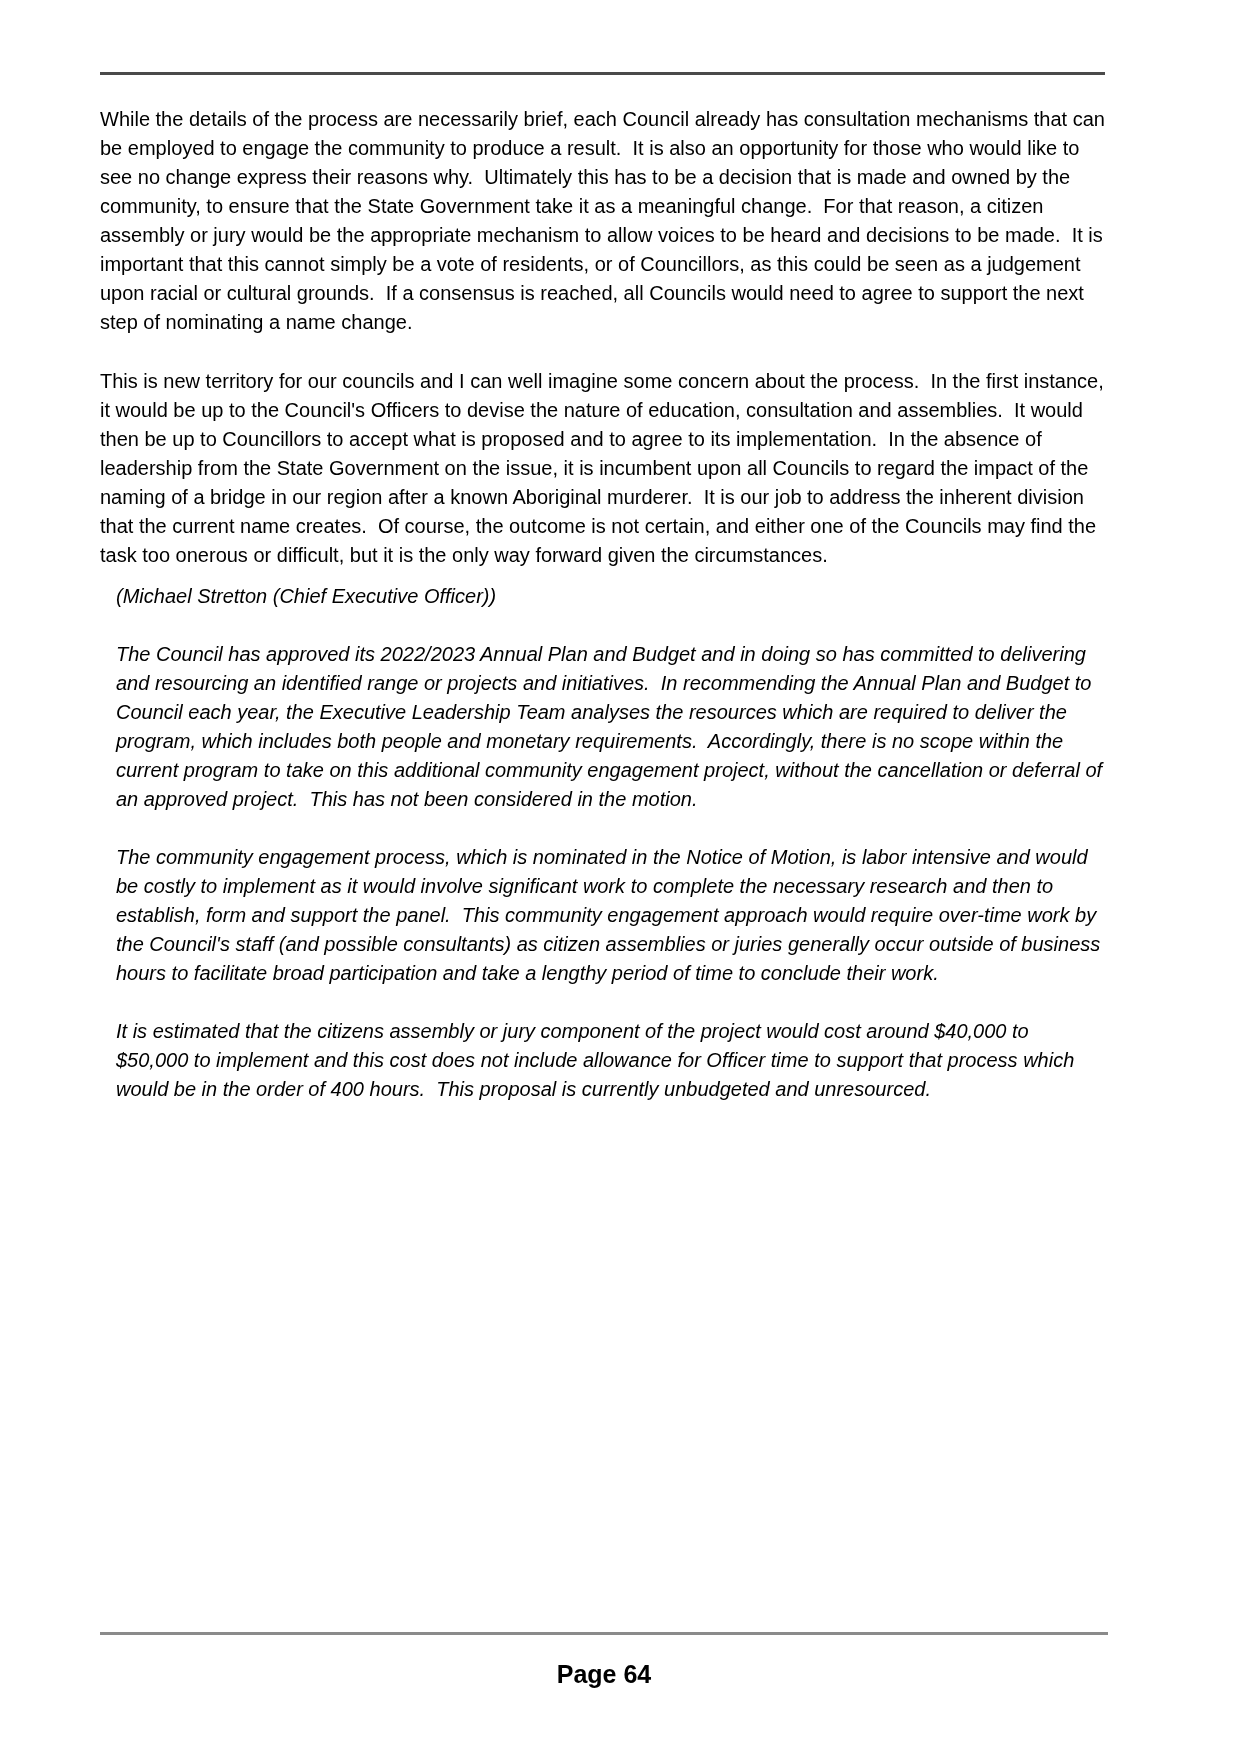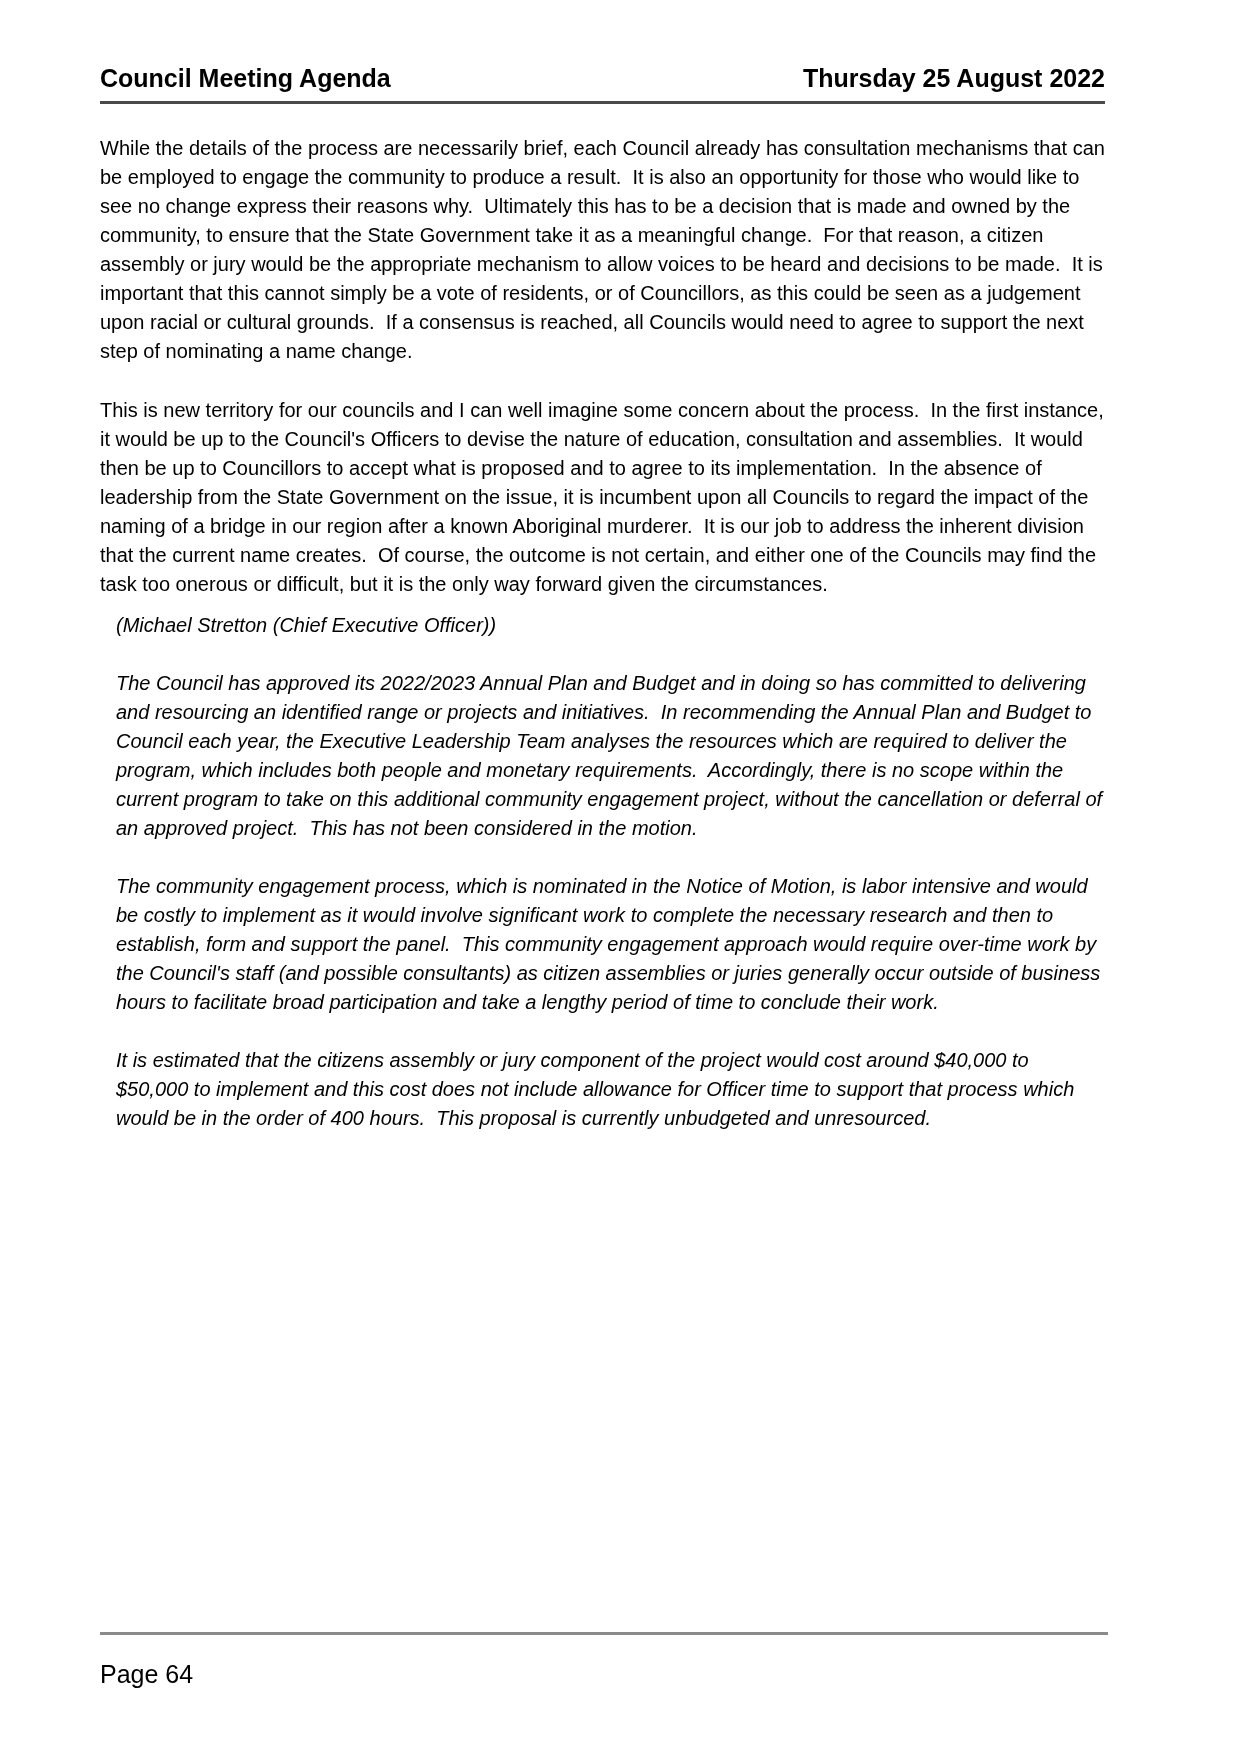--- a/index.html
+++ b/index.html
@@ -32,35 +32,31 @@
   .author-line { margin-top: 12px; }
   .footer-rule {
     position: absolute;
     left: 100px; top: 1632px; width: 1008px;
     border: none; border-top: 3px solid #8a8a8a; height: 0;
     margin: 0;
   }
   .footer-pagenum {
     position: absolute;
     left: 100px; top: 1660px; width: 1008px;
-    text-align: left;
+    text-align: center;
     font-size: 25px; line-height: 29px;
-    font-weight: normal;
+    font-weight: bold;
   }
 </style>
 </head>
 <body>
 
 <div class="doc">
 
   <div class="header">
-    <div class="header-row2">
-      <div>Council Meeting Agenda</div>
-      <div>Thursday 25 August 2022</div>
-    </div>
   </div>
 
   <hr class="header-rule">
 
   <p class="para">While the details of the process are necessarily brief, each Council already has consultation mechanisms that can be employed to engage the community to produce a result.  It is also an opportunity for those who would like to see no change express their reasons why.  Ultimately this has to be a decision that is made and owned by the community, to ensure that the State Government take it as a meaningful change.  For that reason, a citizen assembly or jury would be the appropriate mechanism to allow voices to be heard and decisions to be made.  It is important that this cannot simply be a vote of residents, or of Councillors, as this could be seen as a judgement upon racial or cultural grounds.  If a consensus is reached, all Councils would need to agree to support the next step of nominating a name change.</p>
 
   <p class="para">This is new territory for our councils and I can well imagine some concern about the process.  In the first instance, it would be up to the Council's Officers to devise the nature of education, consultation and assemblies.  It would then be up to Councillors to accept what is proposed and to agree to its implementation.  In the absence of leadership from the State Government on the issue, it is incumbent upon all Councils to regard the impact of the naming of a bridge in our region after a known Aboriginal murderer.  It is our job to address the inherent division that the current name creates.  Of course, the outcome is not certain, and either one of the Councils may find the task too onerous or difficult, but it is the only way forward given the circumstances.</p>
 
 
   <p class="author-line">(Michael Stretton (Chief Executive Officer))</p>

